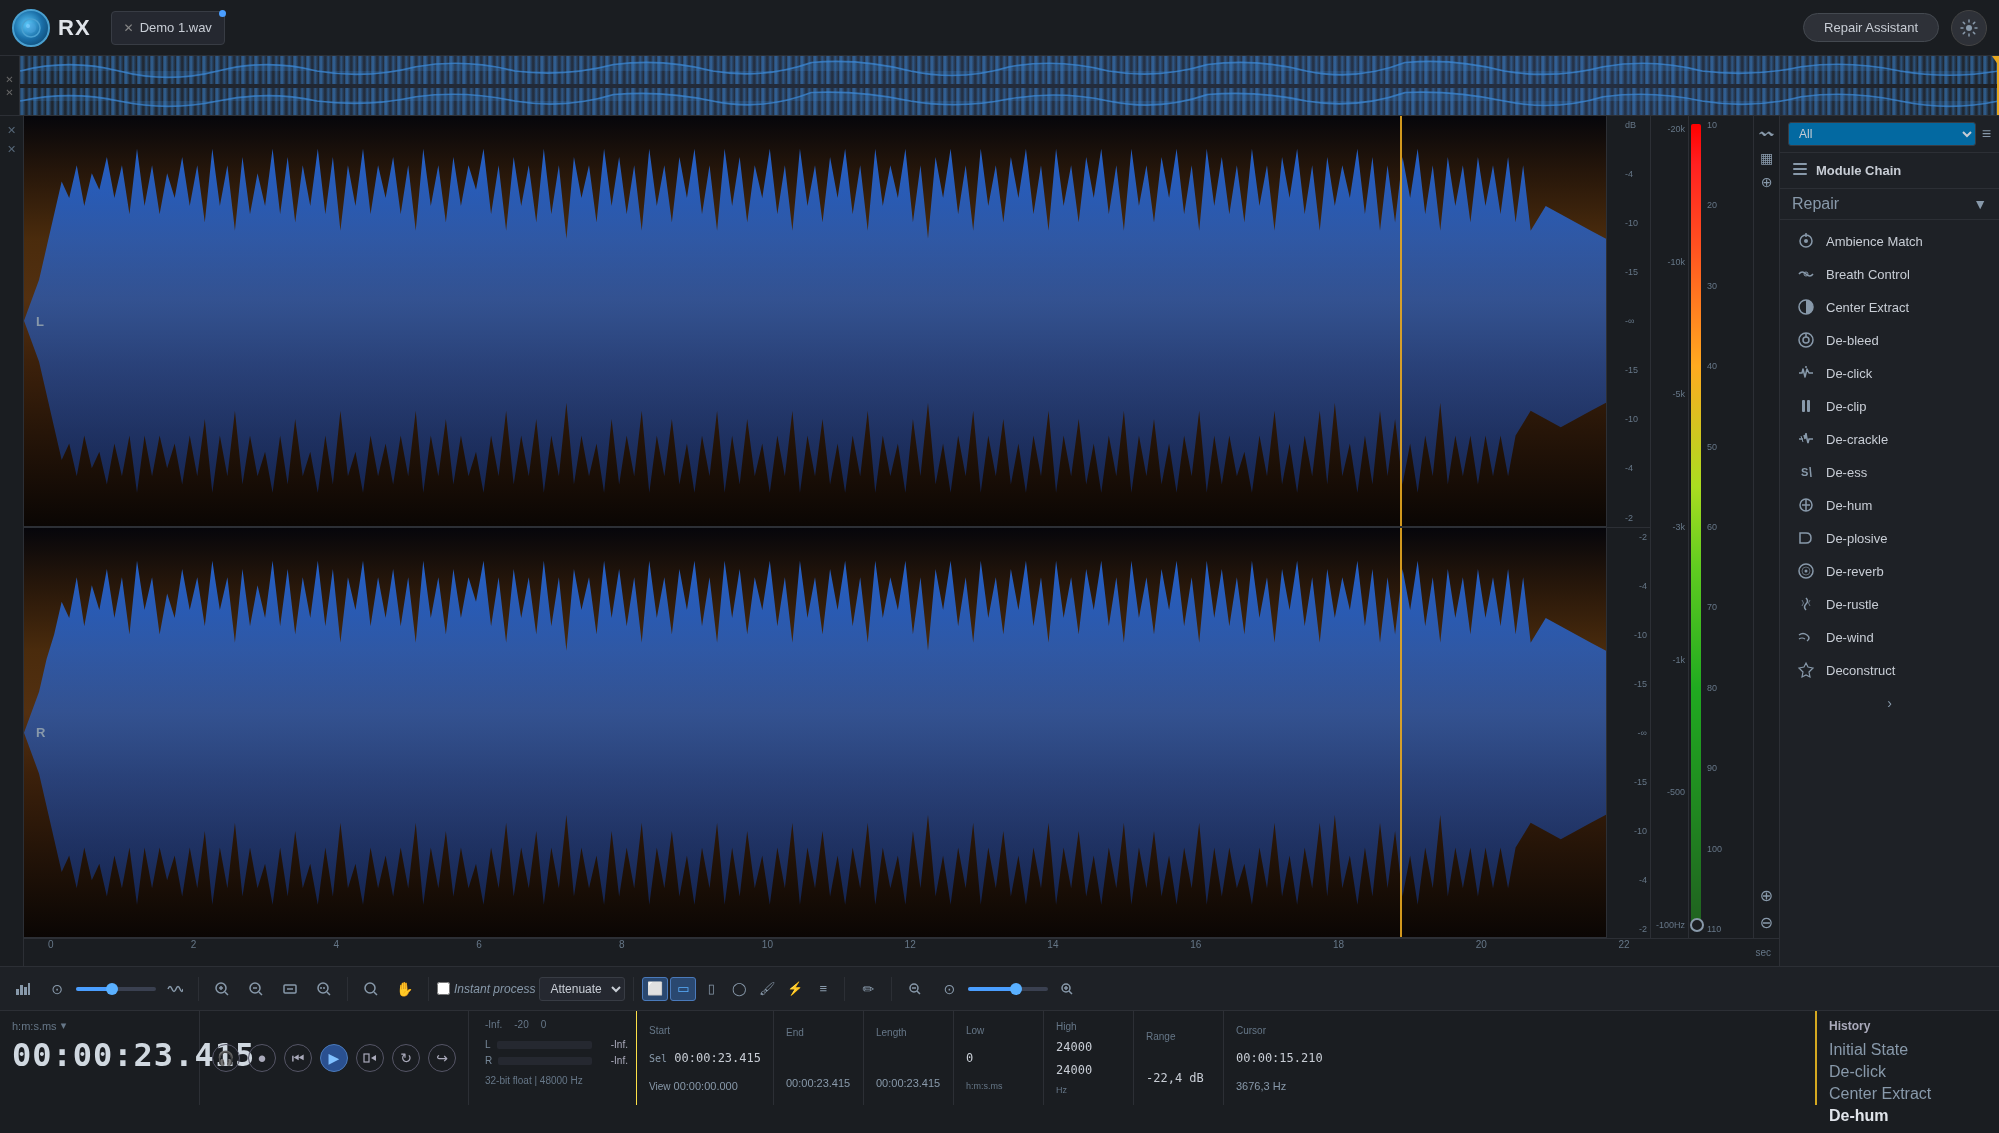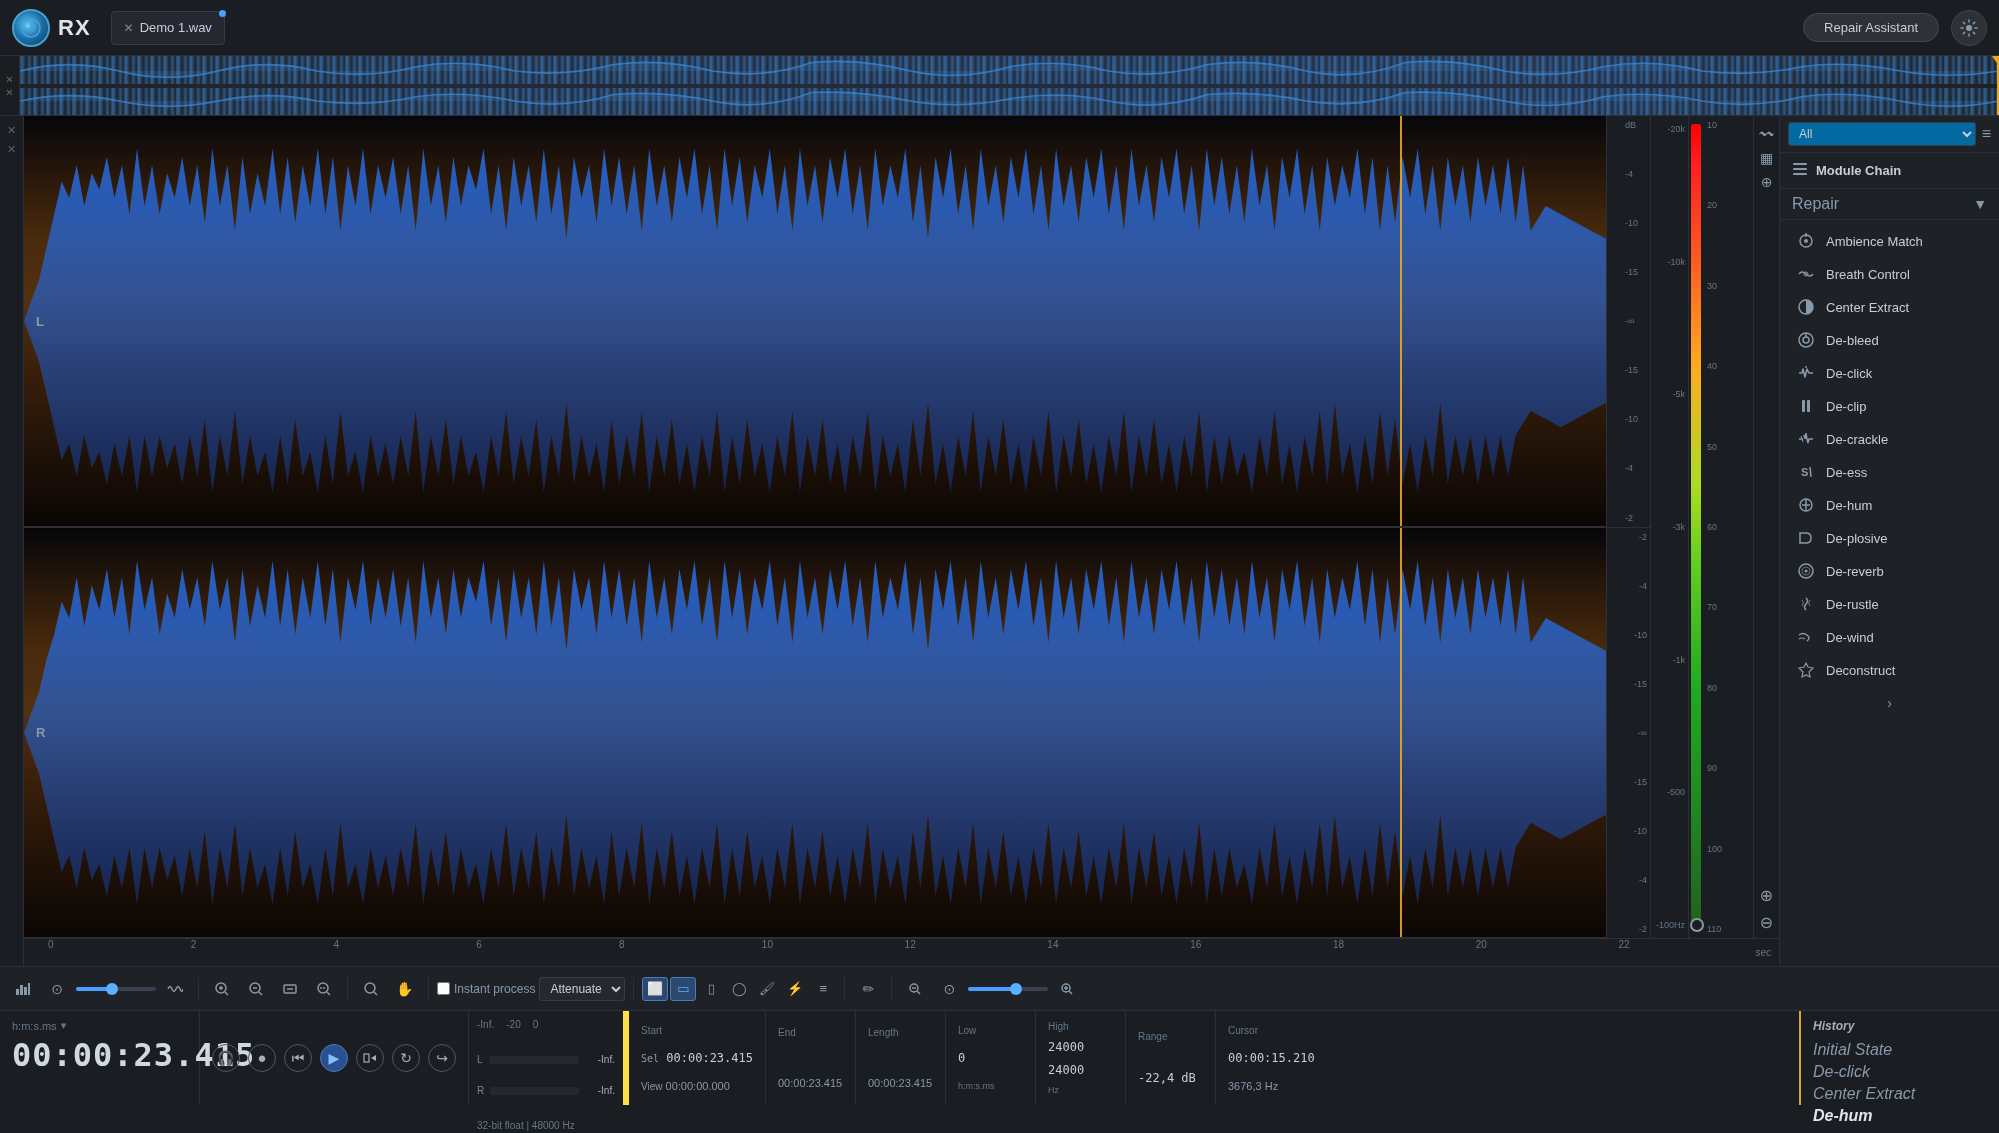--- a/index.html
+++ b/index.html
@@ -151,21 +151,21 @@
       display: flex; align-items: center; justify-content: center;
       border-radius: 3px; font-size: 14px;
     }
     .tool-separator {
       width: 1px; height: 24px; background: #2c2f35; margin: 0 4px;
     }
     .tool-checkbox {
       display: flex; align-items: center; gap: 4px;
     }
     .tool-checkbox input { accent-color: #4a9eff; }
-    .tool-label { font-size: 12px; color: #8899aa; }
+    .tool-label { font-size: 12px; color: #8899aa; font-style: italic; }
 
     .instant-process-select {
       background: #252830; border: 1px solid #383c44;
       color: #c8cdd5; font-size: 12px; border-radius: 3px;
       padding: 2px 6px; height: 24px;
     }
 
     .selection-tools {
       display: flex; gap: 2px;
     }
@@ -211,23 +211,23 @@
       display: flex; align-items: center; justify-content: center;
       font-size: 14px;
     }
     .play-btn.primary {
       background: #2a5090; border-color: #4a7abb; color: #80c0ff;
     }
 
     
     .levels-area {
       width: 160px;
-      border-right: 6px solid #fde047;
+      border-right: 1px solid #fde047;
       padding: 8px;
-      display: flex; flex-direction: column; gap: 20px;
+      display: flex; flex-direction: column; gap: 5px; margin-left: 8px;
     }
     .level-row {
       display: flex; align-items: center; gap: 6px; font-size: 10px; color: #778899;
     }
     .level-bar-track {
       flex: 1; height: 8px; background: #252830; border-radius: 2px; position: relative; overflow: hidden;
     }
     .level-bar-fill {
       height: 100%; background: linear-gradient(90deg, #20a020, #80cc20, #ffaa20);
       border-radius: 2px;
@@ -941,21 +941,21 @@
       <span class="info-value">-22,4 dB</span>
     </div>
 
     <div class="info-col" style="border-right:none; flex:1;">
       <span class="info-header">Cursor</span>
       <span class="info-value">00:00:15.210</span>
       <span class="info-value-sm">3676,3 Hz</span>
     </div>
   </div>
 
-  <div style="width:200px; border-left:2px solid #d4a820; background:#1a1d21; padding:8px 12px;font-style:italic;">
+  <div style="width:184px; border-left:2px solid #d4a820; background:#1a1d21; padding:8px 12px;">
     <div class="history-title">History</div>
     <div class="history-item">
       <span>Initial State</span>
     </div>
     <div class="history-item">
       <span>De-click</span>
     </div>
     <div class="history-item">
       <span>Center Extract</span>
     </div>

